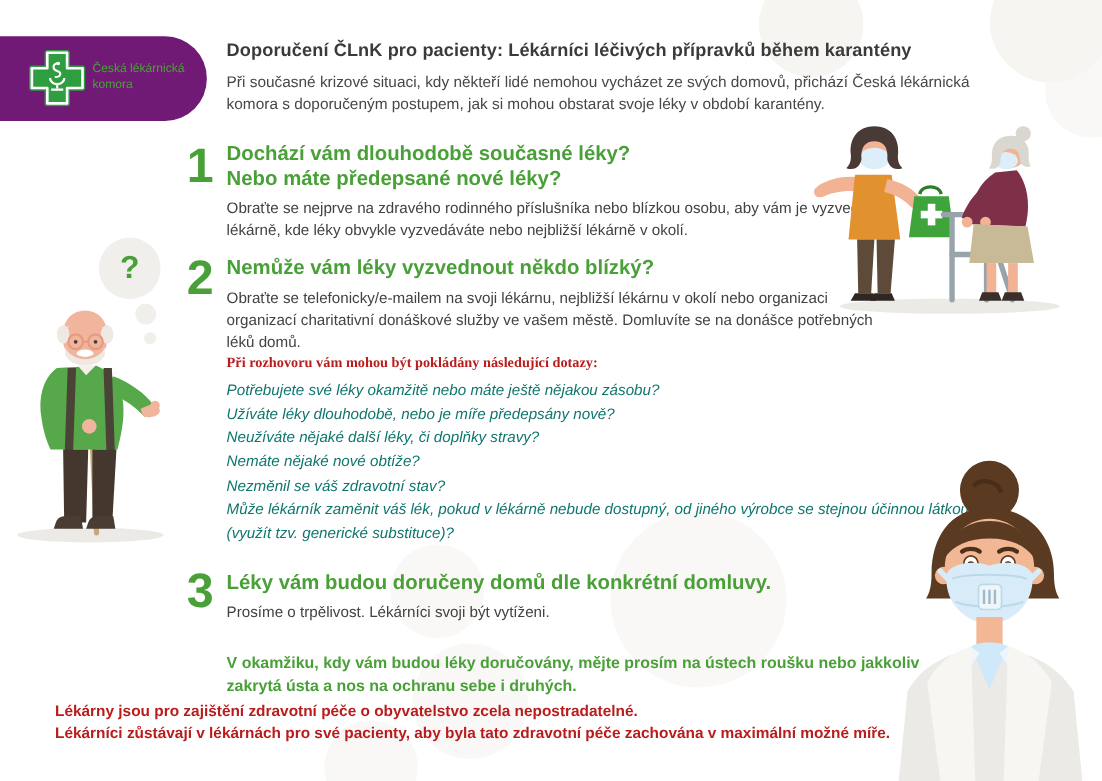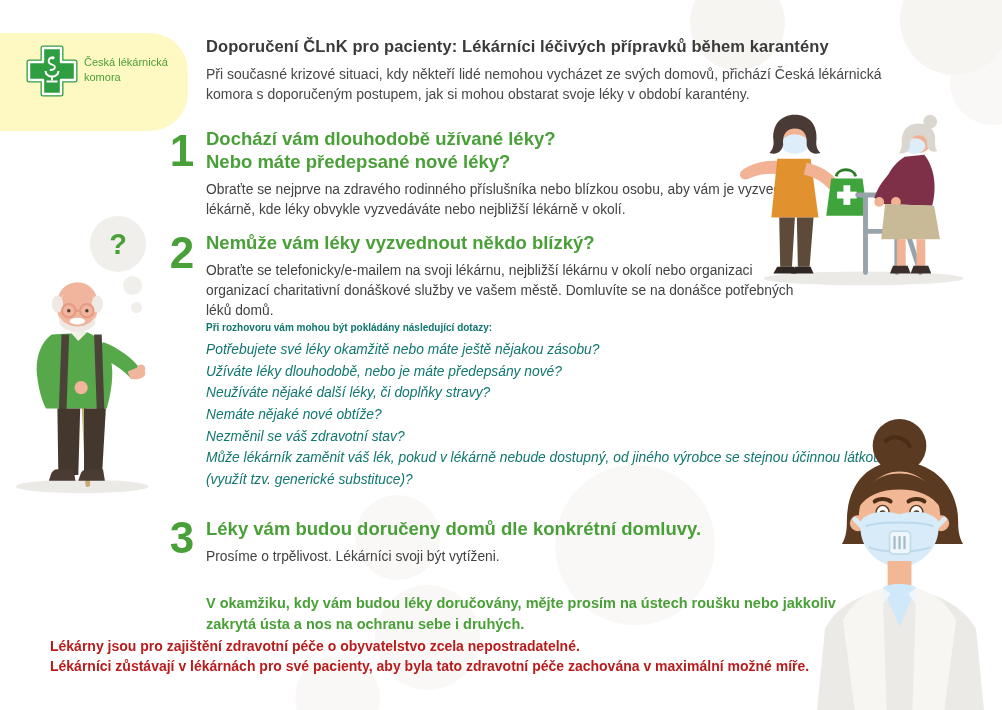--- a/index.html
+++ b/index.html
@@ -1,34 +1,34 @@
 <!DOCTYPE html>
 <html><head>
 <meta charset="utf-8">
 <style>
   html,body{margin:0;padding:0;}
   .page{position:relative;width:1002px;height:710px;background:#ffffff;overflow:hidden;
         font-family:"Liberation Sans","DejaVu Sans",sans-serif;color:#3f3f3f;}
   .blob{position:absolute;border-radius:50%;background:#f6f5f2;}
   
-  .logo-chip{position:absolute;left:0;top:33px;width:188px;height:98px;background:#fef9c3;
+  .logo-chip{position:absolute;left:0;top:33px;width:188px;height:77px;background:#701a75;
              border-radius:0 38px 38px 0;}
   .logo-cross{position:absolute;left:26px;top:12px;}
   .org-name{position:absolute;left:84px;top:22px;font-size:11px;line-height:1.35;color:#4aa038;}
   
   .hdr{position:absolute;left:206px;top:37px;width:690px;}
   .title{font-size:16.5px;font-weight:bold;color:#3a3a3a;letter-spacing:.1px;}
   .intro{margin-top:8px;font-size:14px;line-height:1.45;color:#474747;width:690px;}
   
   .step-num{position:absolute;left:164px;width:36px;text-align:center;font-size:44px;font-weight:bold;
             color:#4aa038;line-height:1;}
   .step-head{font-size:18.5px;font-weight:bold;color:#4aa038;line-height:1.25;}
   .step-body{margin-top:7px;font-size:13.8px;line-height:1.45;color:#424242;}
   .sec{position:absolute;left:206px;}
-  .q-head{font-size:10px;font-weight:bold;color:#0f766e;margin-bottom:6px;}
+  .q-head{font-size:13px;font-weight:bold;color:#b91c1c;margin-bottom:6px;font-family:Liberation Serif, serif;}
   .q-item{font-size:13.8px;font-style:italic;color:#0f766e;line-height:1.57;margin:0;}
   .followup{position:absolute;left:206px;font-size:13.8px;color:#424242;}
   .note{margin-top:26px;font-size:14.5px;font-weight:bold;color:#4aa038;line-height:1.45;width:648px;}
   .footer{position:absolute;left:50px;top:636px;font-size:14px;font-weight:bold;color:#b91c1c;line-height:1.45;}
   
   .bubble{position:absolute;left:90px;top:216px;width:56px;height:56px;border-radius:50%;background:#f0efec;
           display:flex;align-items:center;justify-content:center;font-size:29px;font-weight:bold;color:#4aa038;}
   .bubble-s{position:absolute;border-radius:50%;background:#f0efec;}
   .illu{position:absolute;}
 </style>
@@ -62,36 +62,36 @@
   </div>
 
   <div class="hdr">
     <div class="title">Doporučení ČLnK pro pacienty: Lékárníci léčivých přípravků během karantény</div>
     <div class="intro">Při současné krizové situaci, kdy někteří lidé nemohou vycházet ze svých domovů, přichází Česká lékárnická komora s doporučeným postupem, jak si mohou obstarat svoje léky v období karantény.</div>
   </div>
 
   <div class="step-num" style="top:129px;">1</div>
   <div class="sec" style="top:127px;width:592px;">
     <div class="step-head">
-      <div>Dochází vám dlouhodobě užívané léky?</div>
+      <div>Dochází vám dlouhodobě současné léky?</div>
       <div>Nebo máte předepsané nové léky?</div>
     </div>
     <div class="step-body">Obraťte se nejprve na zdravého rodinného příslušníka nebo blízkou osobu, aby vám je vyzvedl v lékárně, kde léky obvykle vyzvedáváte nebo nejbližší lékárně v okolí.</div>
   </div>
 
   <div class="step-num" style="top:231px;">2</div>
   <div class="sec" style="top:231px;width:592px;">
     <div class="step-head">Nemůže vám léky vyzvednout někdo blízký?</div>
     <div class="step-body">Obraťte se telefonicky/e-mailem na svoji lékárnu, nejbližší lékárnu v okolí nebo organizaci organizací charitativní donáškové služby ve vašem městě. Domluvíte se na donášce potřebných léků domů.</div>
   </div>
 
   <div class="sec" style="top:322px;width:690px;">
     <div class="q-head">Při rozhovoru vám mohou být pokládány následující dotazy:</div>
     <p class="q-item">Potřebujete své léky okamžitě nebo máte ještě nějakou zásobu?</p>
-    <p class="q-item">Užíváte léky dlouhodobě, nebo je máte předepsány nové?</p>
+    <p class="q-item">Užíváte léky dlouhodobě, nebo je míře předepsány nově?</p>
     <p class="q-item">Neužíváte nějaké další léky, či doplňky stravy?</p>
     <p class="q-item">Nemáte nějaké nové obtíže?</p>
     <p class="q-item">Nezměnil se váš zdravotní stav?</p>
     <p class="q-item">Může lékárník zaměnit váš lék, pokud v lékárně nebude dostupný, od jiného výrobce se stejnou účinnou látkou (využít tzv. generické substituce)?</p>
   </div>
 
   <div class="step-num" style="top:516px;">3</div>
   <div class="sec" style="top:517px;width:660px;">
     <div class="step-head">Léky vám budou doručeny domů dle konkrétní domluvy.</div>
     <div class="step-body">Prosíme o trpělivost. Lékárníci svoji být vytíženi.</div>

